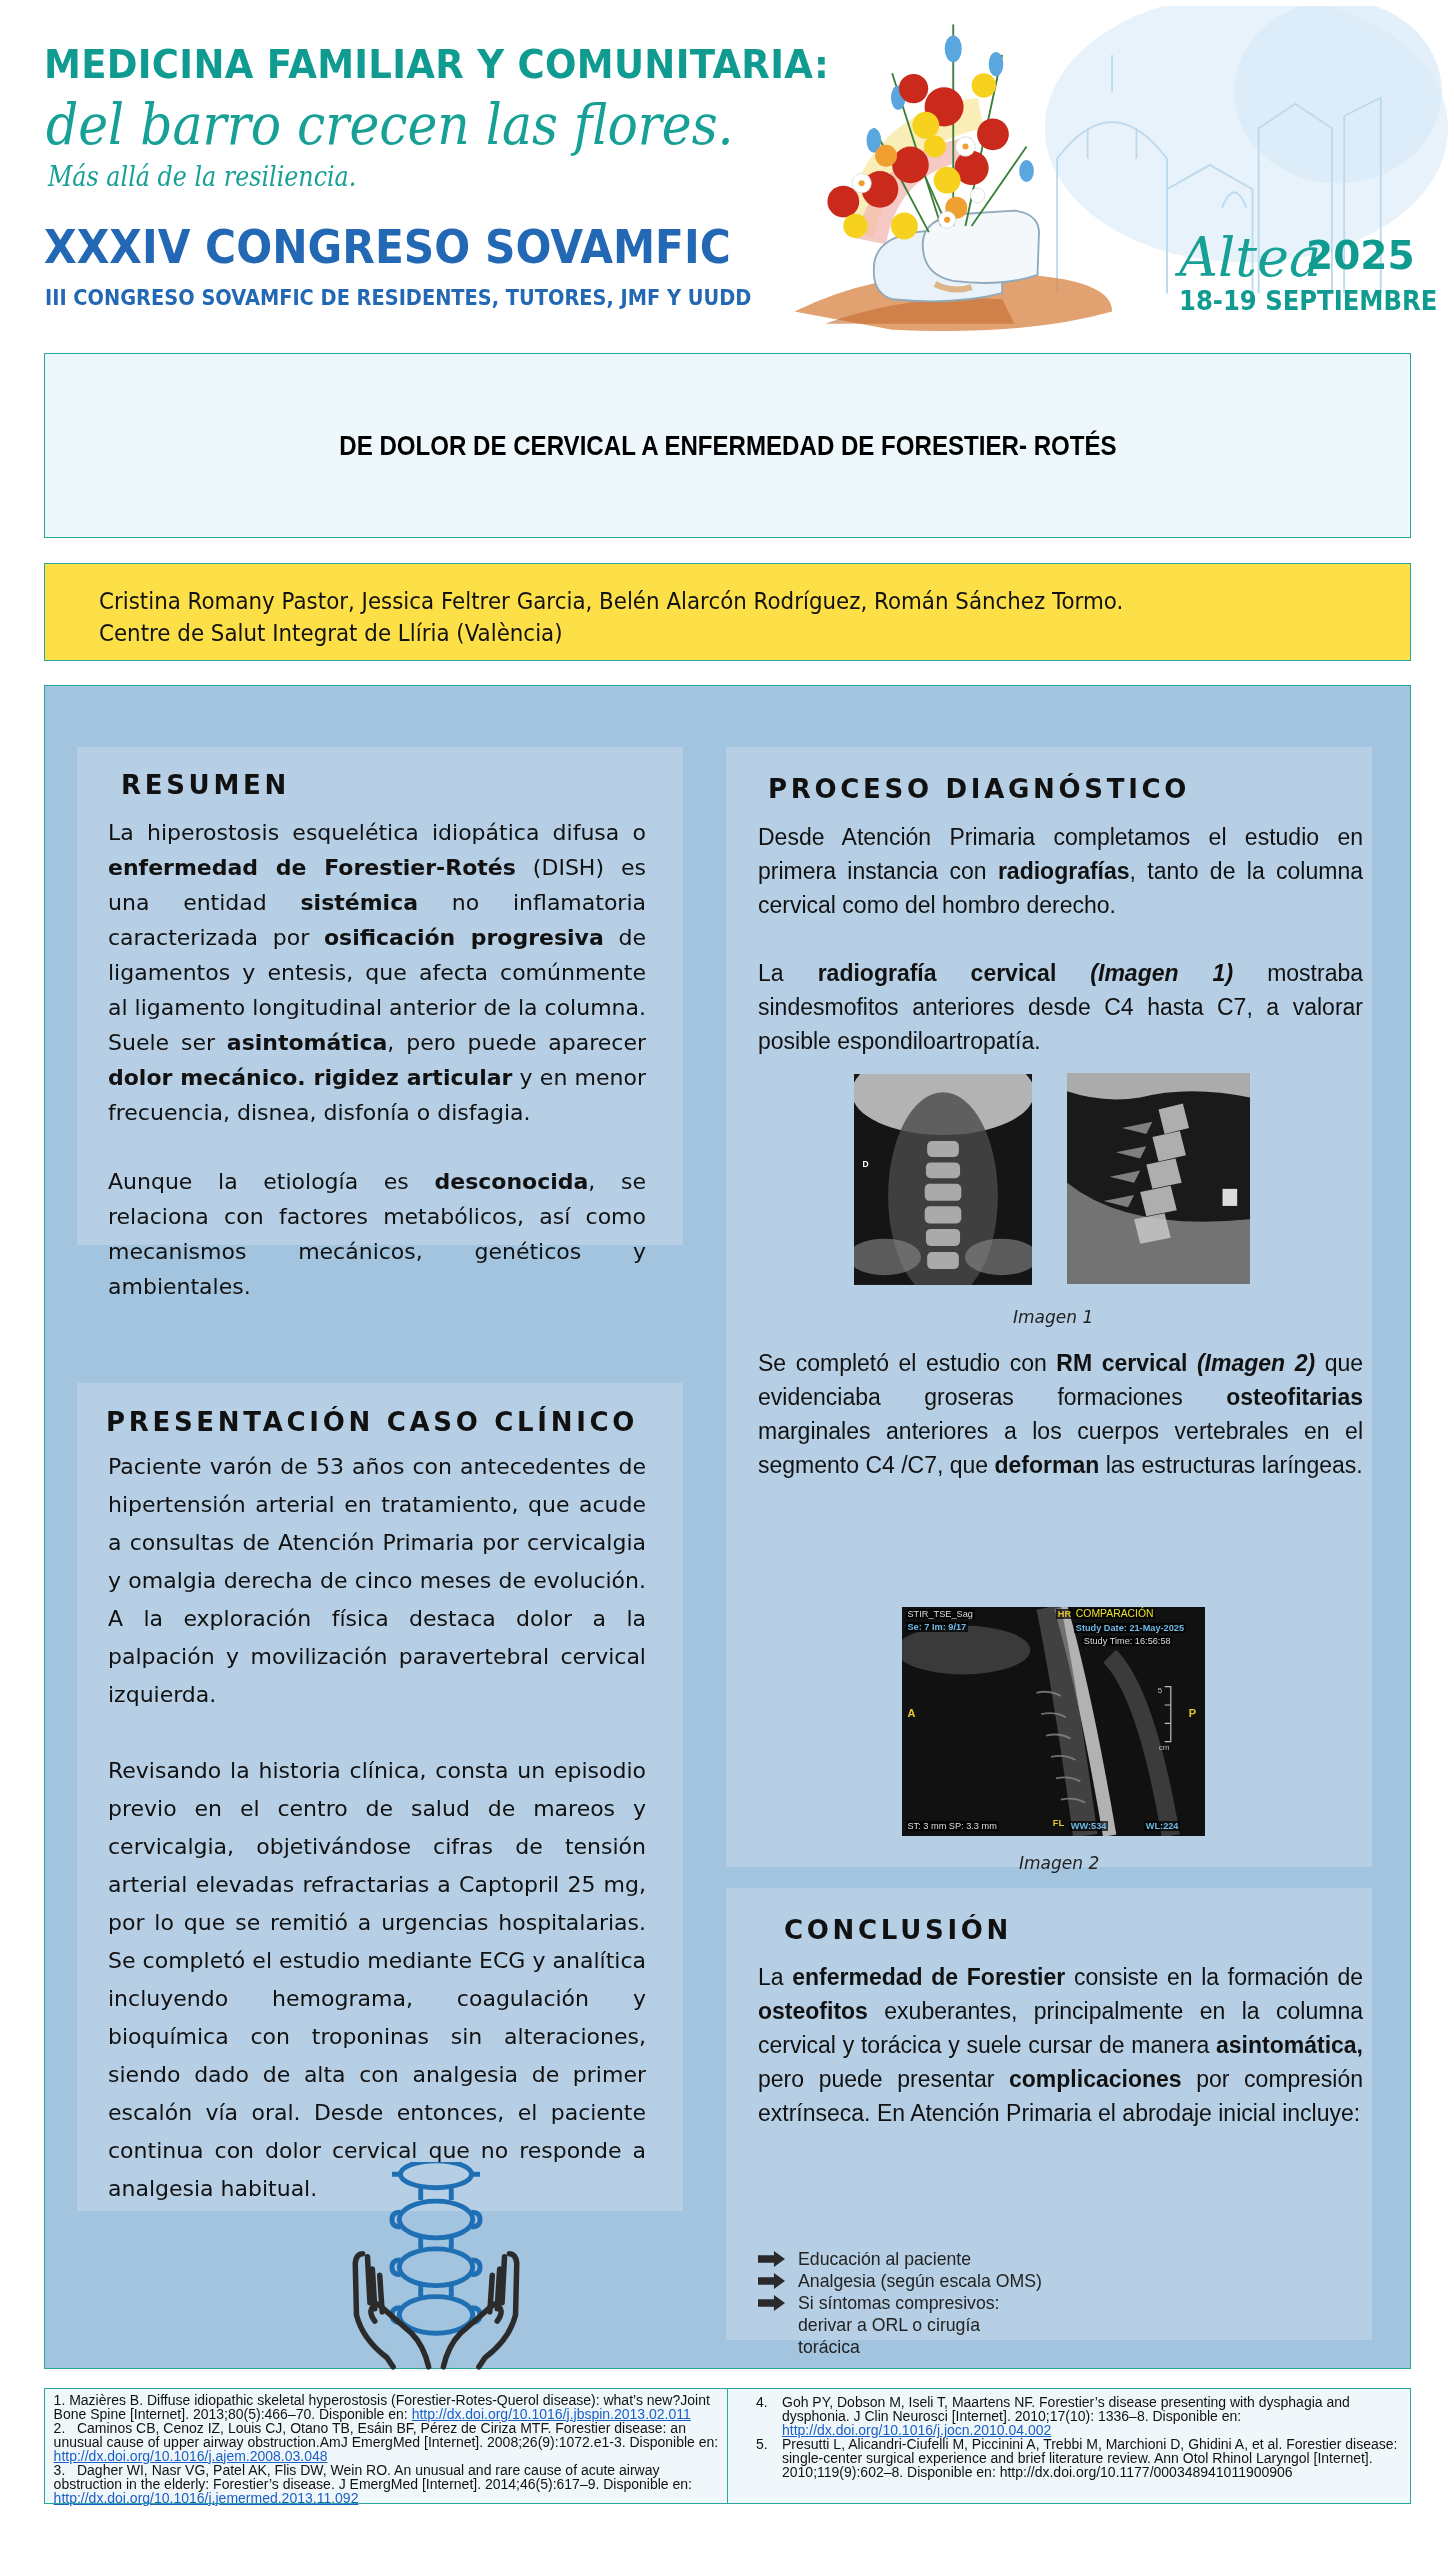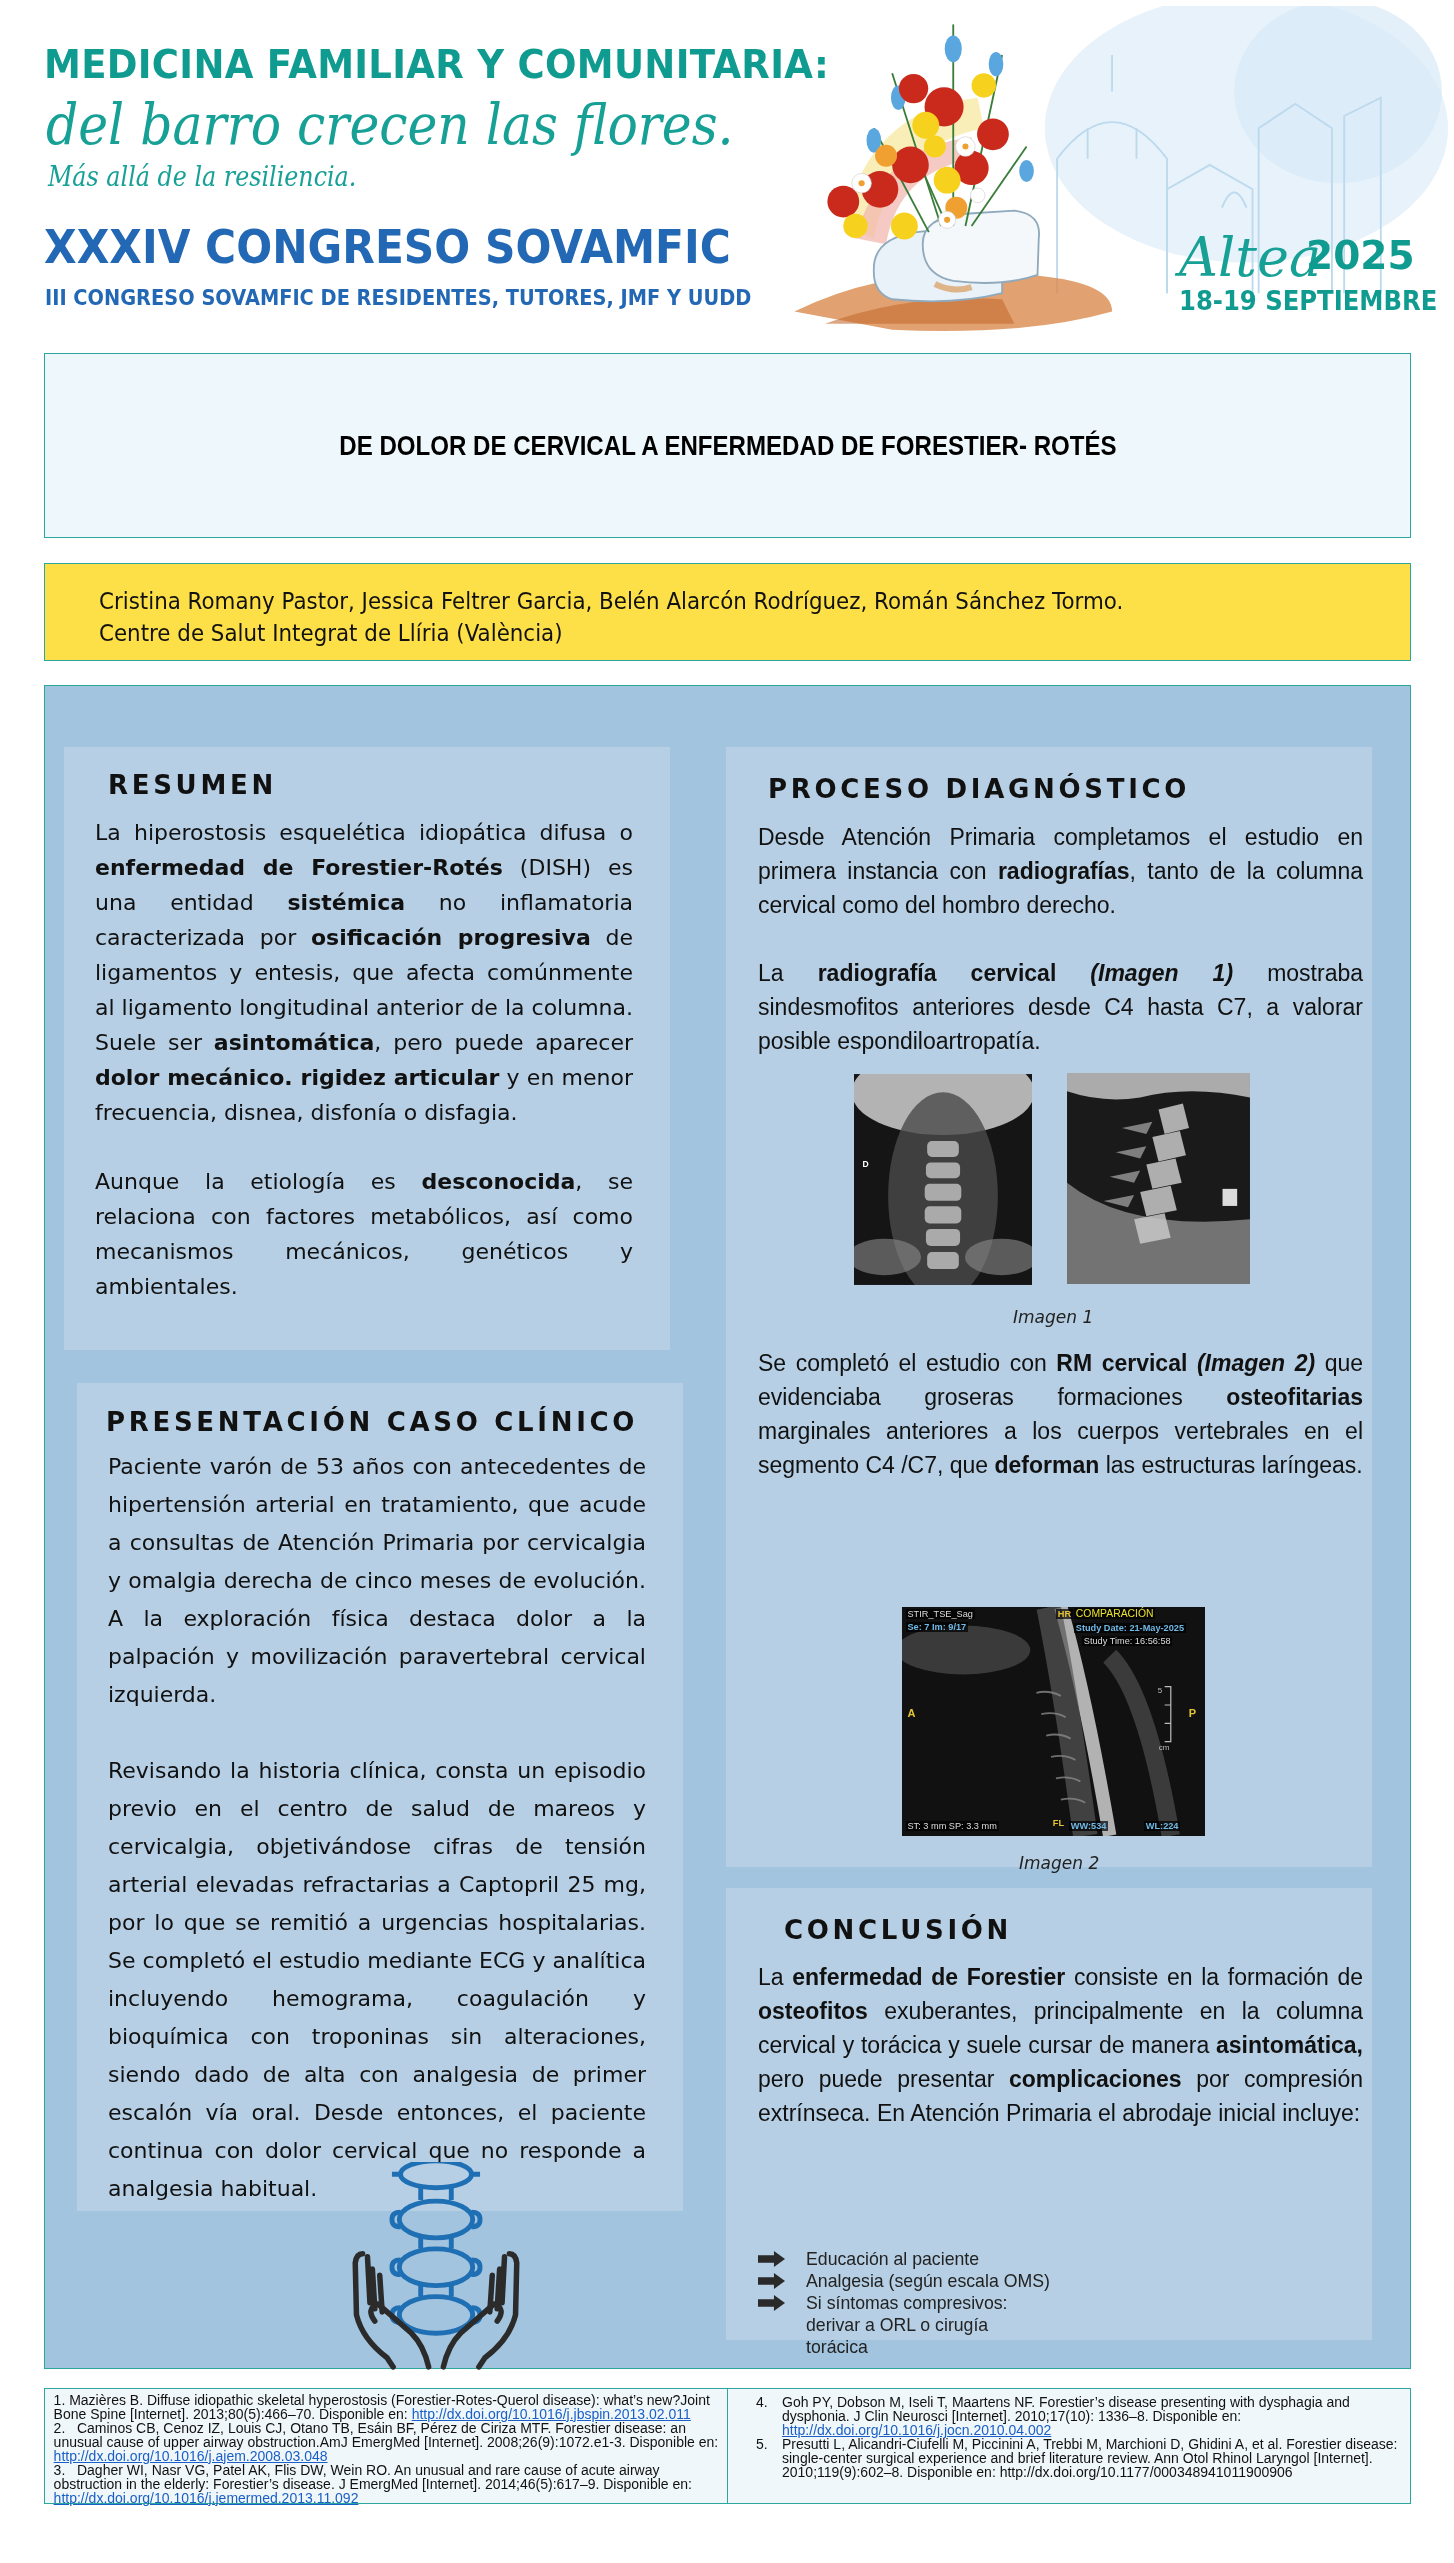--- a/index.html
+++ b/index.html
@@ -29,21 +29,21 @@
 
   
   .main { position: absolute; left: 44px; top: 685px; width: 1367px; height: 1684px; background: #a3c4de; border: 1.8px solid #2aa89d; }
   .panel { position: absolute; background: #b6cfe4; }
   .panel h2 { font-family: "DejaVu Sans", sans-serif; font-weight: 700; font-size: 26px; letter-spacing: 3.7px; color: #111; white-space: nowrap; }
   .panel .body { font-family: "DejaVu Sans", sans-serif; font-size: 22px; line-height: 35px; color: #111; text-align: justify; }
   .panel .body p { margin-bottom: 34px; }
   .panel .body b { font-weight: 700; }
   .panel .body.narrow { font-family: "Liberation Sans", sans-serif; font-size: 23px; line-height: 34px; }
 
-  .p-resumen { left: 19px; top: 61px; width: 606px; height: 603px; }
+  .p-resumen { left: 32px; top: 61px; width: 606px; height: 498px; }
   .p-resumen h2 { position: absolute; left: 44px; top: 23px; }
   .p-resumen .body { position: absolute; left: 31px; top: 68px; width: 538px; }
 
   .p-caso { left: 32px; top: 697px; width: 606px; height: 828px; }
   .p-caso h2 { position: absolute; left: 29px; top: 24.4px; }
   .p-caso .body { position: absolute; left: 31px; top: 65px; width: 538px; line-height: 38px; }
   .p-caso .body p { margin-bottom: 38px; }
 
   .spine-icon { position: absolute; left: 287px; top: 1476px; width: 208px; height: 208px; }
 
@@ -60,21 +60,21 @@
   .cap2 { left: 293px; top: 1106px; }
 
   .mri .ov { position: absolute; font-family: "Liberation Sans", sans-serif; font-size: 9.2px; white-space: nowrap; background: rgba(0,0,0,0.7); padding: 0 1.8px; }
 
   .p-conclusion { left: 681px; top: 1202px; width: 646px; height: 452px; }
   .p-conclusion h2 { position: absolute; left: 58px; top: 27px; }
   .p-conclusion .body { position: absolute; left: 32px; top: 72px; width: 605px; }
   .steps { position: absolute; top: 360px; font-family: "Liberation Sans", sans-serif; font-size: 17.7px; color: #222; }
   .steps-left { left: 32px; width: 318px; }
   .steps-right { left: 349px; width: 287px; }
-  .step { display: flex; align-items: flex-start; gap: 19px; line-height: 22px; margin-bottom: 0; }
+  .step { display: flex; align-items: flex-start; gap: 11px; line-height: 22px; margin-bottom: 0; }
   .arrow { flex: 0 0 29px; height: 21px; display: flex; align-items: center; }
   .arrow svg { width: 27px; height: 16px; }
 
   
   .refs-left { position: absolute; left: 44px; top: 2388px; width: 684px; height: 116px; background: #f0f7fb; border: 1.8px solid #2aa89d; padding: 3.7px 8.6px; }
   .refs-right { position: absolute; left: 727px; top: 2388px; width: 684px; height: 116px; background: #f0f7fb; border: 1.8px solid #2aa89d; padding: 6.1px 0 0 28px; }
   .ref { font-family: "Liberation Sans", sans-serif; font-size: 14px; line-height: 14px; color: #111; }
   .ref a { color: #1a5fc7; text-decoration: underline; }
   .refs-right .ref { display: flex; }
   .refs-right .ref .num { flex: 0 0 26px; }

